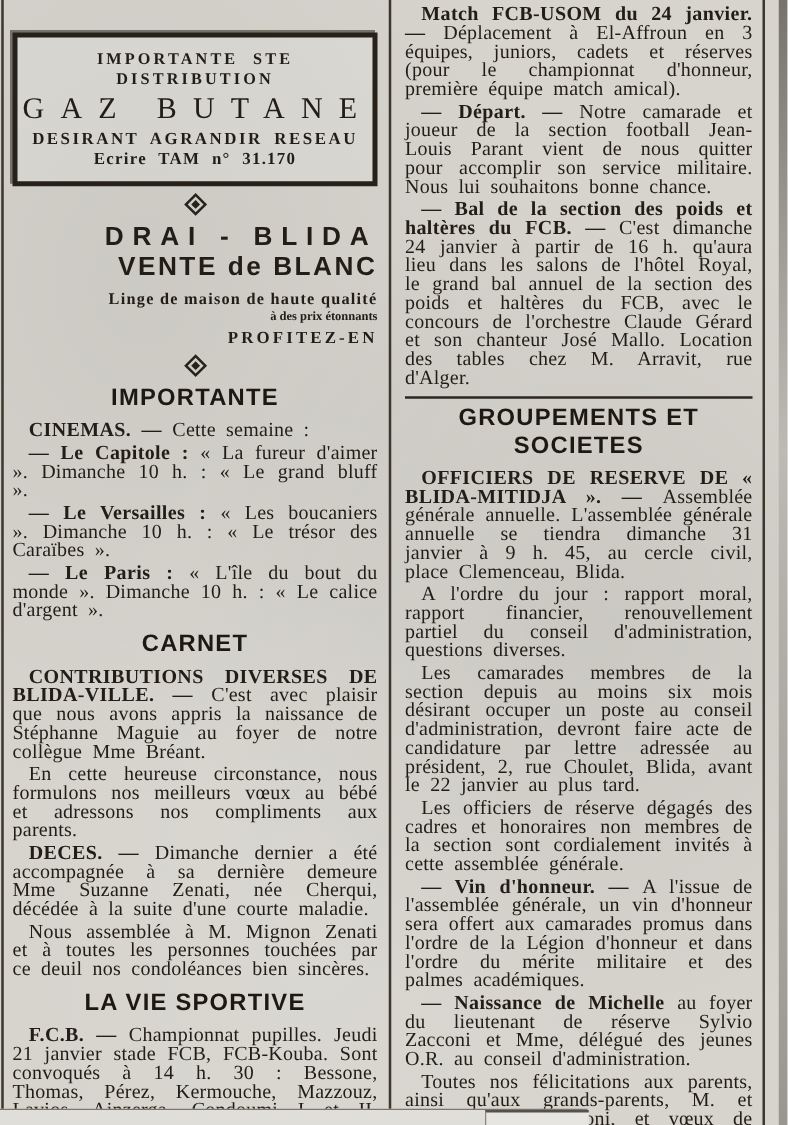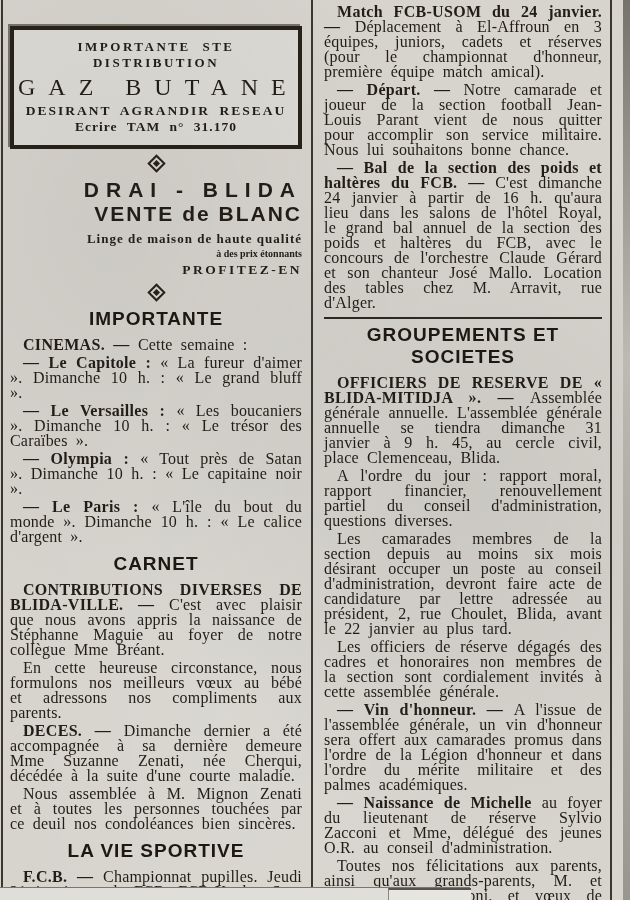--- a/index.html
+++ b/index.html
@@ -97,21 +97,20 @@
 
     <div class="ornament">
         <span class="diamond"></span>
       </div>
 
     <h2 class="section-heading">IMPORTANTE</h2>
     <div>
         <p class="para"><b>CINEMAS. — </b>Cette semaine :</p>
         <p class="para"><b>— Le Capitole : </b>« La fureur d'aimer ». Dimanche 10 h. : « Le grand bluff ».</p>
         <p class="para"><b>— Le Versailles : </b>« Les boucaniers ». Dimanche 10 h. : « Le trésor des Caraïbes ».</p>
-        <p class="para"><b>— Olympia : </b>« Tout près de Satan ». Dimanche 10 h. : « Le capitaine noir ».</p>
         <p class="para"><b>— Le Paris : </b>« L'île du bout du monde ». Dimanche 10 h. : « Le calice d'argent ».</p>
       </div>
 
     <h2 class="section-heading">CARNET</h2>
     <div>
         <p class="para"><b>CONTRIBUTIONS DIVERSES DE BLIDA-VILLE. — </b>C'est avec plaisir que nous avons appris la naissance de Stéphanne Maguie au foyer de notre collègue Mme Bréant.</p>
         <p class="para">En cette heureuse circonstance, nous formulons nos meilleurs vœux au bébé et adressons nos compliments aux parents.</p>
         <p class="para"><b>DECES. — </b>Dimanche dernier a été accompagnée à sa dernière demeure Mme Suzanne Zenati, née Cherqui, décédée à la suite d'une courte maladie.</p>
         <p class="para">Nous assemblée à M. Mignon Zenati et à toutes les personnes touchées par ce deuil nos condoléances bien sincères.</p>
       </div>

